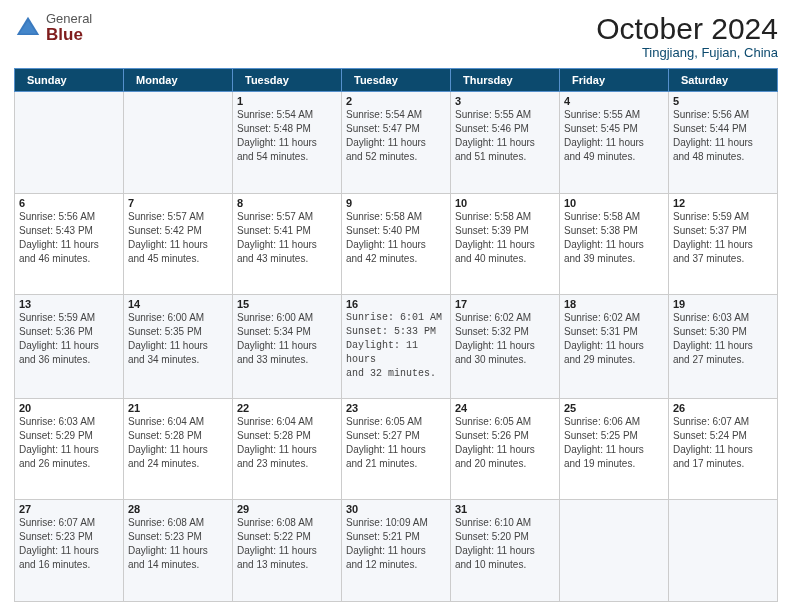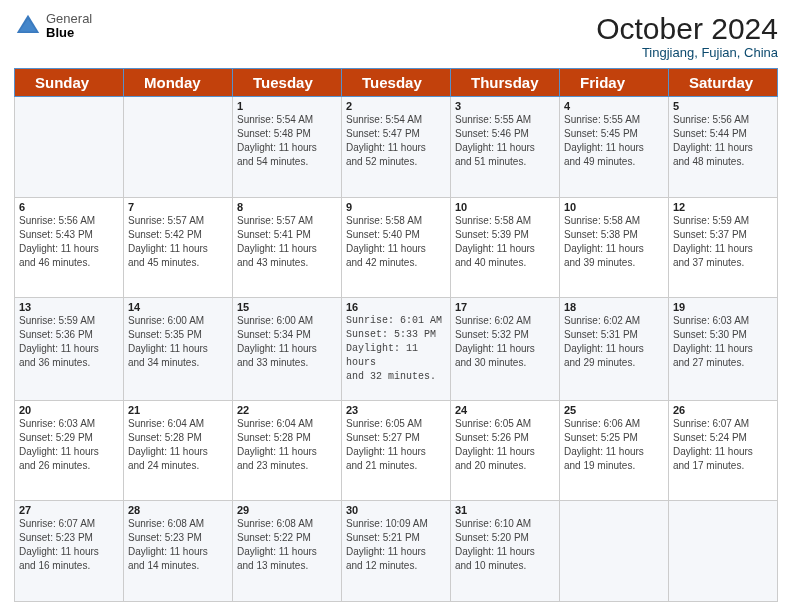--- a/index.html
+++ b/index.html
@@ -32,22 +32,22 @@
       display: flex;
       flex-direction: column;
       line-height: 1.1;
     }
     .logo-general {
       font-size: 13px;
       color: #555;
       font-weight: normal;
     }
     .logo-blue {
-      font-size: 13px;
-      color: #000000;
+      font-size: 17px;
+      color: #7f1d1d;
       font-weight: bold;
     }
     .logo-icon {
       width: 28px;
       height: 28px;
     }
     .title-section {
       text-align: right;
     }
     .month-title {
@@ -61,25 +61,25 @@
       color: #0c4a6e;
     }
     .calendar {
       flex: 1;
       border: 1px solid #ccc;
       border-collapse: collapse;
       width: 100%;
       table-layout: fixed;
     }
     .calendar thead tr th {
-      background-color: #c2410c;
+      background-color: #0c4a6e;
       color: #fff;
-      font-size: 15px;
+      font-size: 11px;
       font-weight: bold;
-      padding: 5px 20px;
+      padding: 5px 12px;
       border: 1px solid #5590cc;
       text-align: left;
     }
     .calendar tbody tr td {
       border: 1px solid #ccc;
       vertical-align: top;
       padding: 3px 4px;
       font-size: 9.5px;
       color: #333;
       height: 88px;

